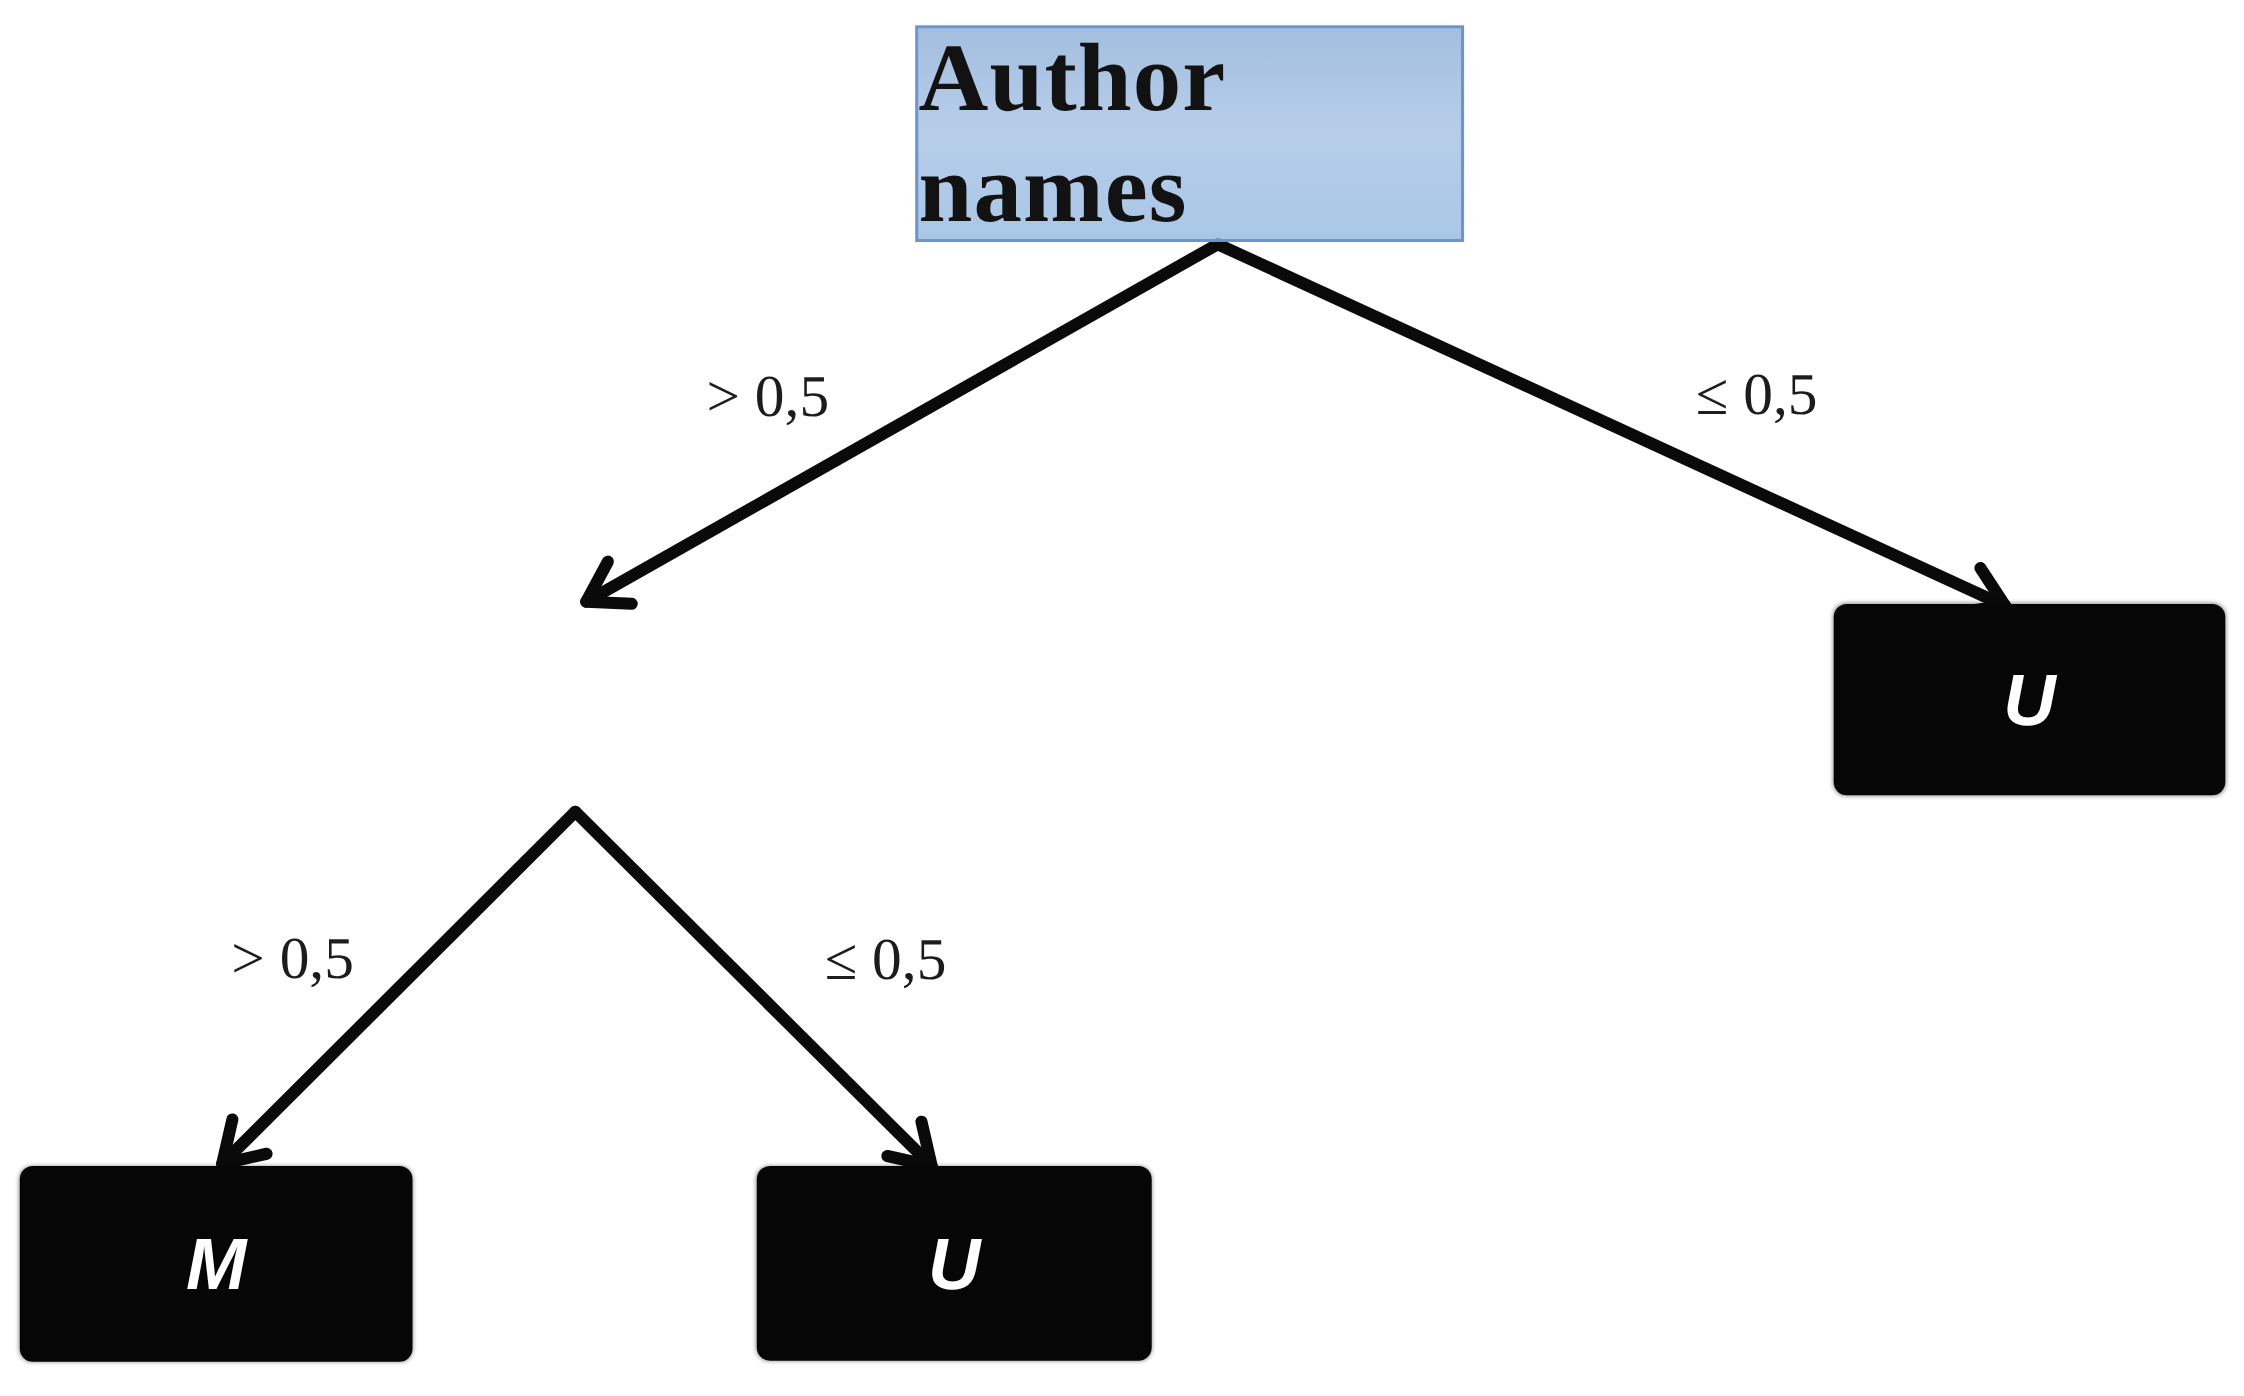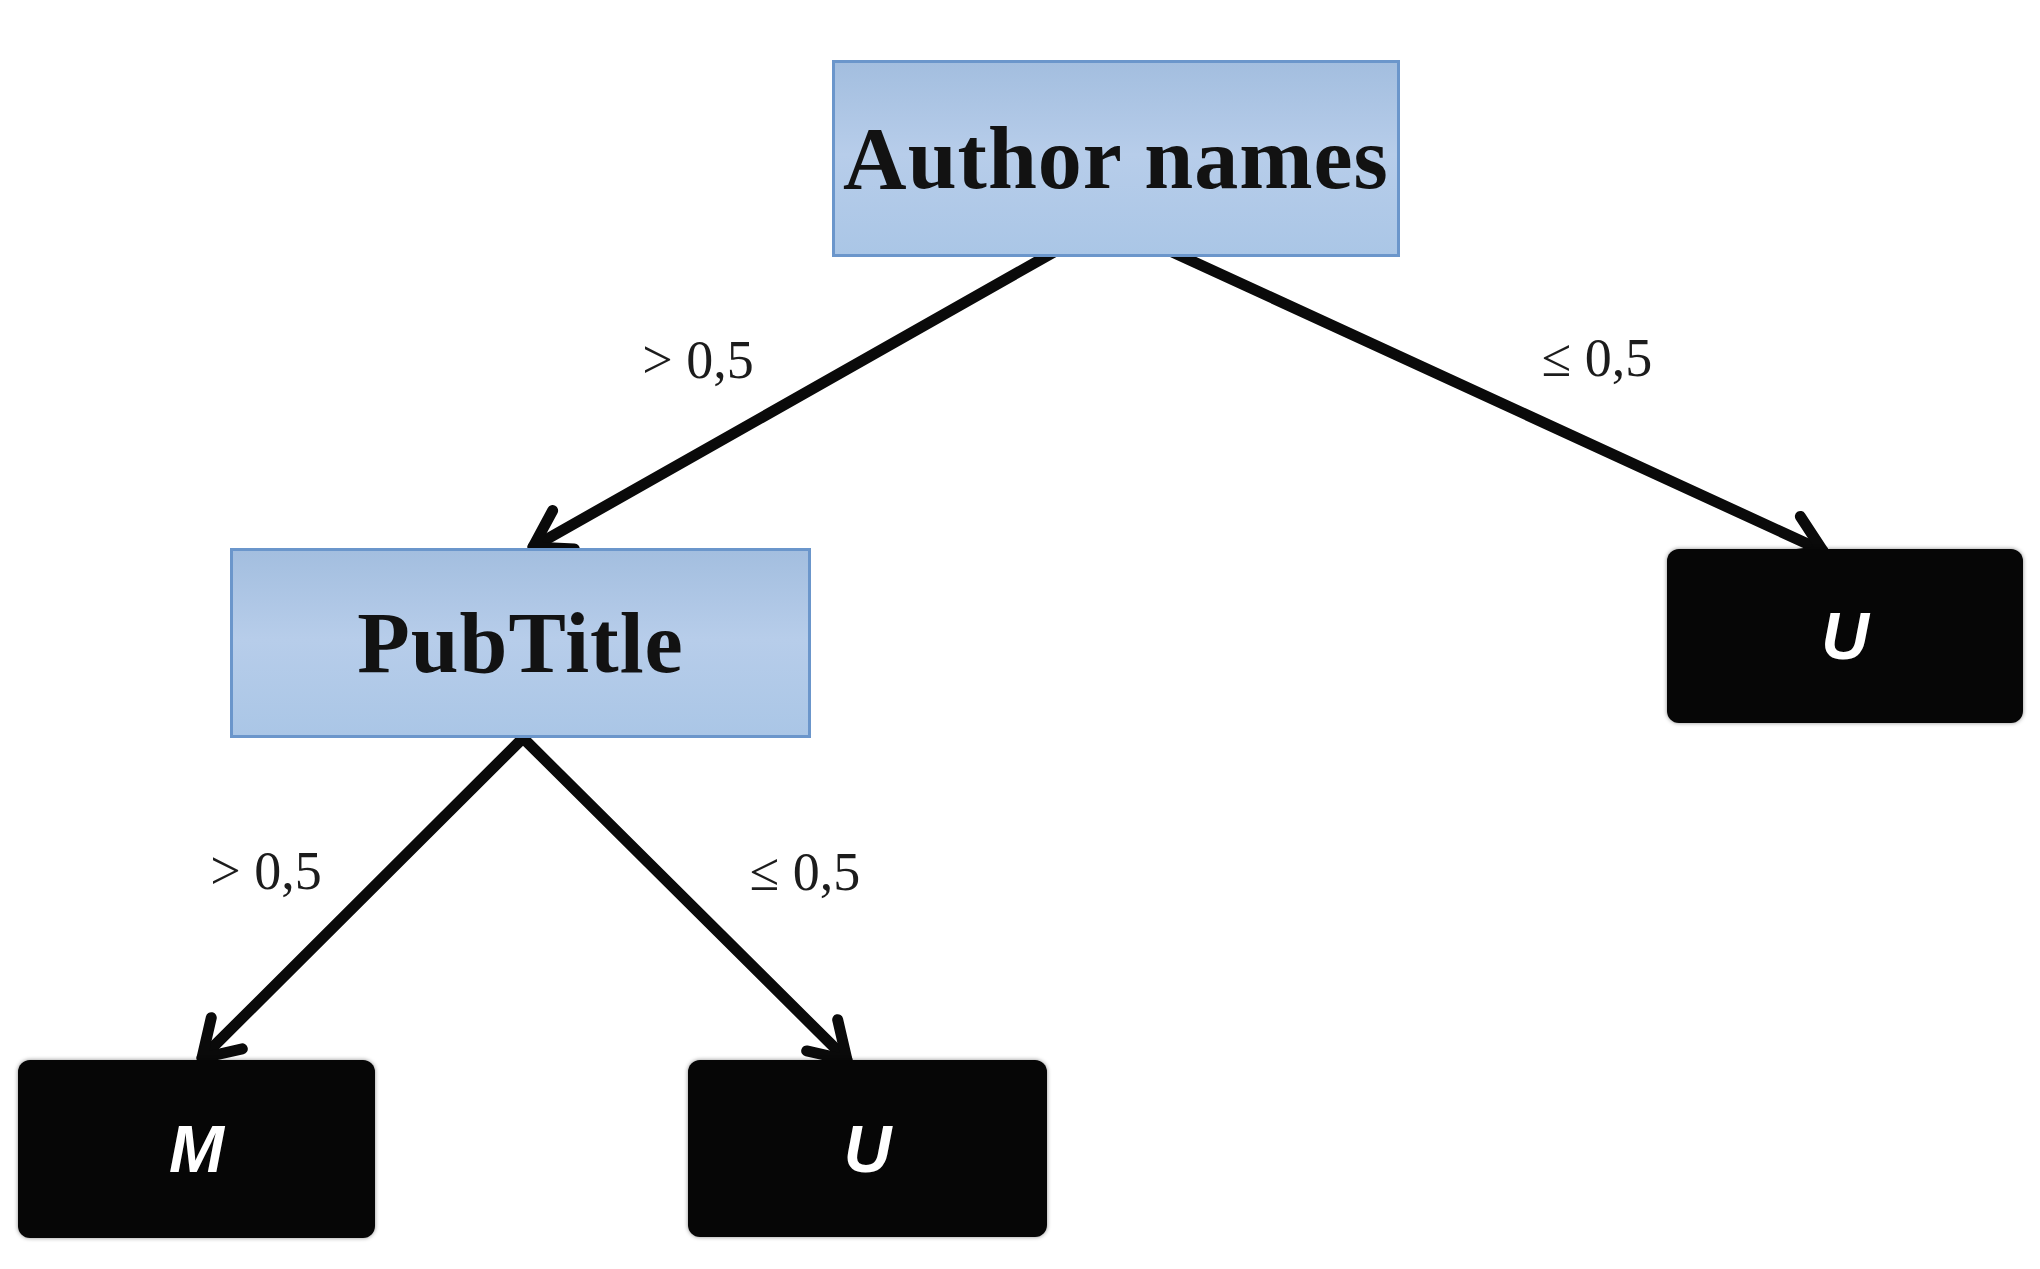--- a/index.html
+++ b/index.html
@@ -37,23 +37,22 @@
   .decision-node {
     background: linear-gradient(180deg, #a3bedf 0%, #b7cdea 48%, #aac6e6 100%);
     border: 3px solid var(--node-border, #6b96cb);
     color: #121212;
     font-family: "Liberation Serif", "DejaVu Serif", serif;
     font-weight: 700;
     letter-spacing: 1px;
   }
   .node-root {
     left: 832px; top: 23px;
-    width: 568px; height: 197px;
+    width: 499px; height: 197px;
     font-size: 88px;
-    margin-top: 37px;
   }
   .node-pubtitle {
     left: 230px; top: 548px;
     width: 581px; height: 190px;
     font-size: 86px;
   }
   .leaf-node {
     background: var(--leaf-fill, #060606);
     border-radius: 12px;
     color: var(--leaf-text, #ffffff);
@@ -103,23 +102,20 @@
     <line class="edge-line" x1="1107" y1="222" x2="533" y2="547" marker-end="url(#arrow-barb)"></line>
     <line class="edge-line" x1="1107" y1="222" x2="1823" y2="551" marker-end="url(#arrow-barb)"></line>
     <line class="edge-line" x1="523" y1="738" x2="202" y2="1058" marker-end="url(#arrow-barb)"></line>
     <line class="edge-line" x1="523" y1="738" x2="847" y2="1060" marker-end="url(#arrow-barb)"></line>
   </svg>
 
   <div class="node decision-node node-root">
     <span>Author names</span>
   </div>
 
-  <div class="node decision-node node-pubtitle">
-    <span>PubTitle</span>
-  </div>
 
   <div class="node leaf-node node-leaf-m">
     <span>M</span>
   </div>
 
   <div class="node leaf-node node-leaf-u-mid">
     <span>U</span>
   </div>
 
   <div class="node leaf-node node-leaf-u-right">

